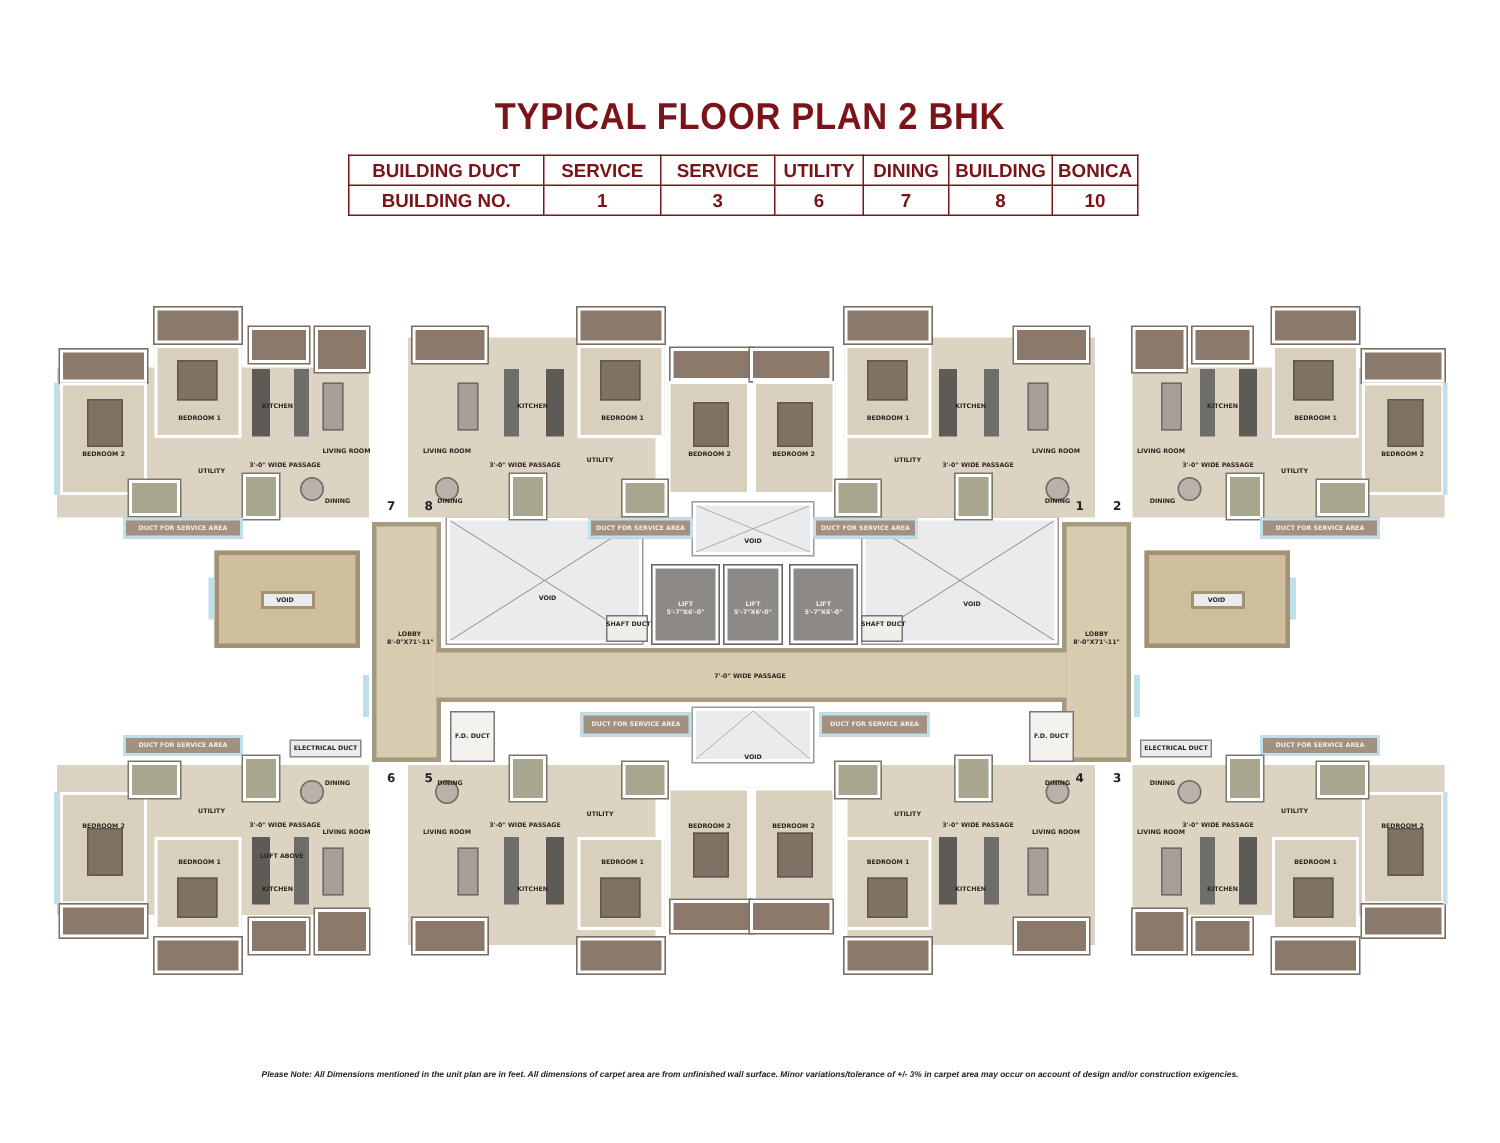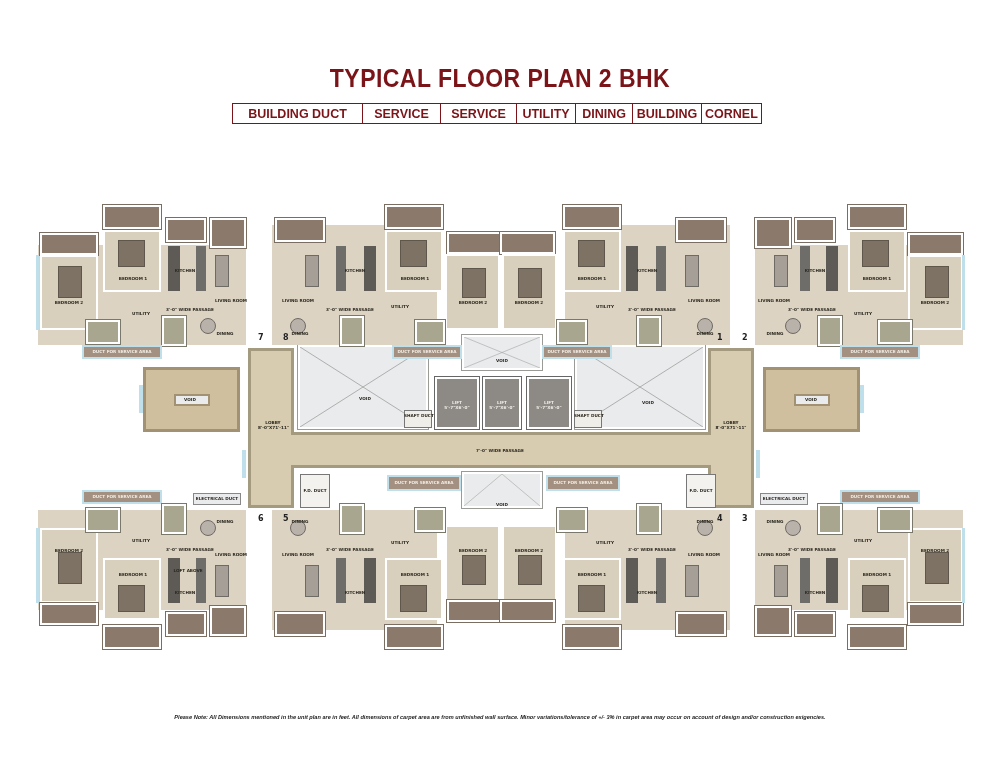--- a/index.html
+++ b/index.html
@@ -38,21 +38,30 @@
 
 <table class="bt">
   <tbody>
       <tr>
     <td style="width:123px">BUILDING DUCT</td>
     <td style="width:71px">SERVICE</td>
     <td style="width:69px">SERVICE</td>
     <td style="width:52px">UTILITY</td>
     <td style="width:50px">DINING</td>
     <td style="width:62px">BUILDING</td>
-    <td style="width:50px">CORNEL</td>
+    <td style="width:50px">BONICA</td>
+  </tr>
+  <tr>
+    <td>BUILDING NO.</td>
+    <td>1</td>
+    <td>3</td>
+    <td>6</td>
+    <td>7</td>
+    <td>8</td>
+    <td>10</td>
   </tr>
 </tbody>
   </table>
 
 <div class="plan">
 
   <div class="r lobby" style="left:248px;top:348px;width:46px;height:160px;"></div>
   <div class="r lobby" style="left:708px;top:348px;width:46px;height:160px;"></div>
   <div class="r" style="left:291px;top:432px;width:420px;height:36px;background:#d8ccb0;border-top:3px solid #a49a80;border-bottom:3px solid #a49a80;"></div>
   <div class="lbl" style="left:258px;top:420px;width:30px;"><span>LOBBY</span><br><span>8'-0"X71'-11"</span></div>

